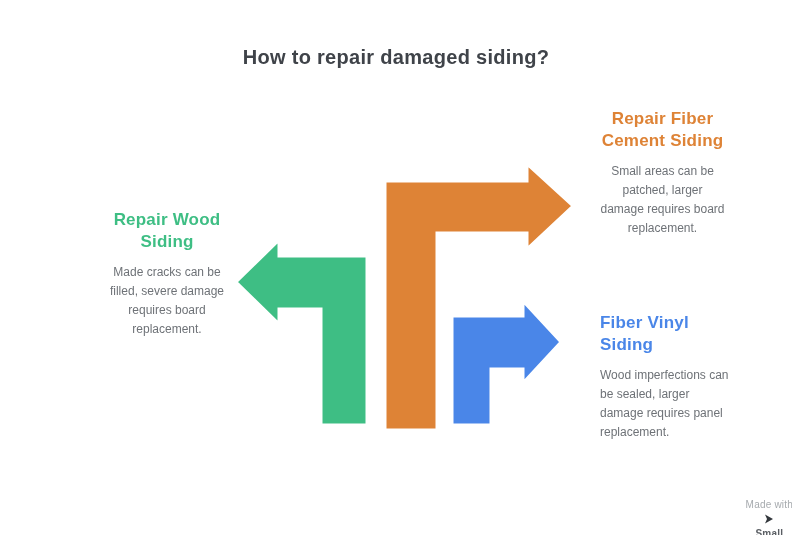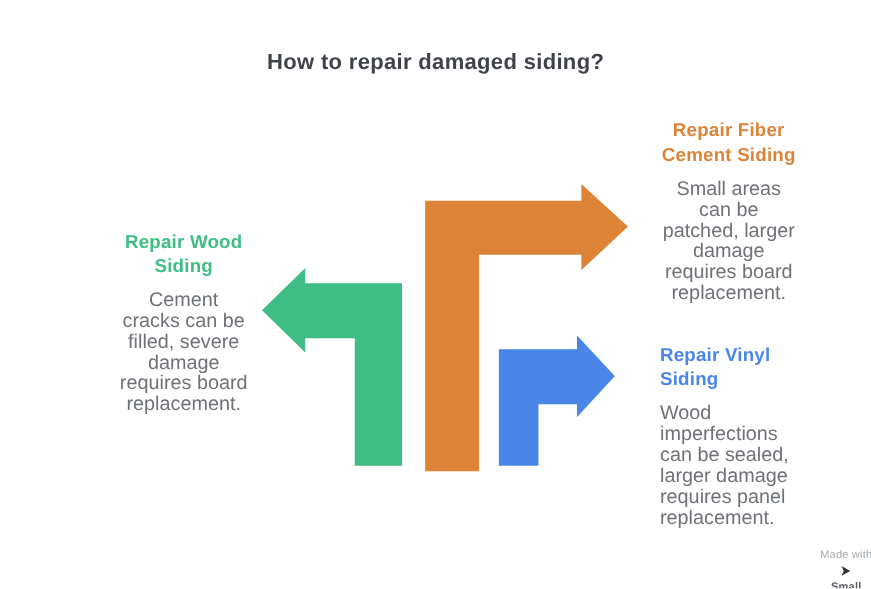--- a/index.html
+++ b/index.html
@@ -38,21 +38,21 @@
   }
   .block h2 {
     margin: 0 0 10px 0;
     font-size: 17px;
     font-weight: bold;
     line-height: 22px;
     letter-spacing: 0.2px;
   }
   .block p {
     margin: 0;
-    font-size: 18px;
+    font-size: 12px;
     line-height: 19px;
     color: #6E7277;
   }
   .block-wood {
     left: 107px;
     top: 209px;
     width: 120px;
     text-align: center;
   }
   .block-fiber {
@@ -92,30 +92,30 @@
   <h1 class="title">How to repair damaged siding?</h1>
 
   <svg class="arrows" width="792" height="535" viewBox="0 0 792 535">
     <polygon points="236,282 279,240 279,256 367,256 367,425 321,425 321,309 279,309 279,324" stroke="#ffffff" stroke-width="3" fill="#3EBE84"></polygon>
     <polygon points="385,181 527,181 527,164 573,206 527,249 527,233 437,233 437,430 385,430" stroke="#ffffff" stroke-width="3" fill="#DE8336"></polygon>
     <polygon points="452,316 523,316 523,301 561,342 523,383 523,369 491,369 491,425 452,425" stroke="#ffffff" stroke-width="3" fill="#4A86E8"></polygon>
   </svg>
 
   <div class="block block-wood">
     <h2 style="color: rgb(62, 190, 132);">Repair Wood Siding</h2>
-    <p>Cement cracks can be filled, severe damage requires board replacement.</p>
+    <p>Made cracks can be filled, severe damage requires board replacement.</p>
   </div>
 
   <div class="block block-fiber">
     <h2 style="color: rgb(222, 131, 54);">Repair Fiber Cement Siding</h2>
     <p>Small areas can be patched, larger damage requires board replacement.</p>
   </div>
 
   <div class="block block-vinyl">
-    <h2 style="color: rgb(74, 134, 232);">Repair Vinyl Siding</h2>
+    <h2 style="color: rgb(74, 134, 232);">Fiber Vinyl Siding</h2>
     <p>Wood imperfections can be sealed, larger damage requires panel replacement.</p>
   </div>
 
   <a class="footer">
     <span class="made-with">Made with</span>
     <svg width="10" height="10" viewBox="0 0 10 10">
       <path d="M1,0.5 L9,5 L1,9.5 L3,5 Z" fill="#33373C"></path>
     </svg>
     <span class="brand">Small</span>
   </a>

